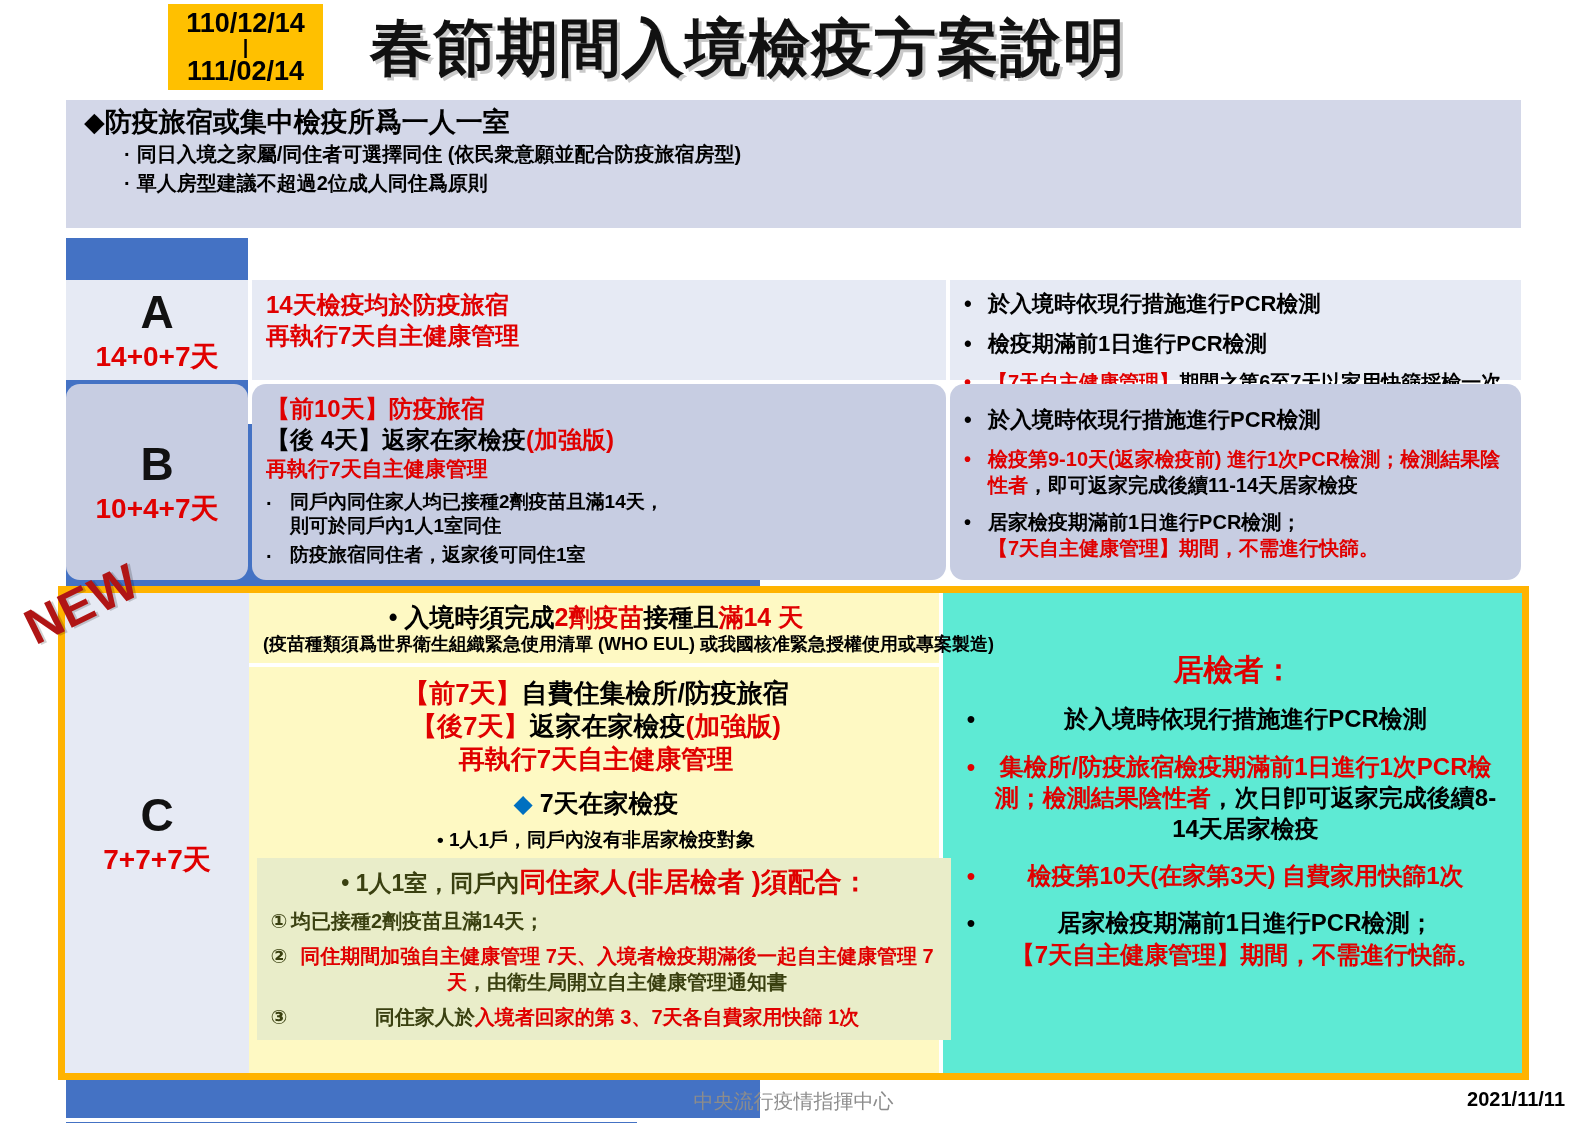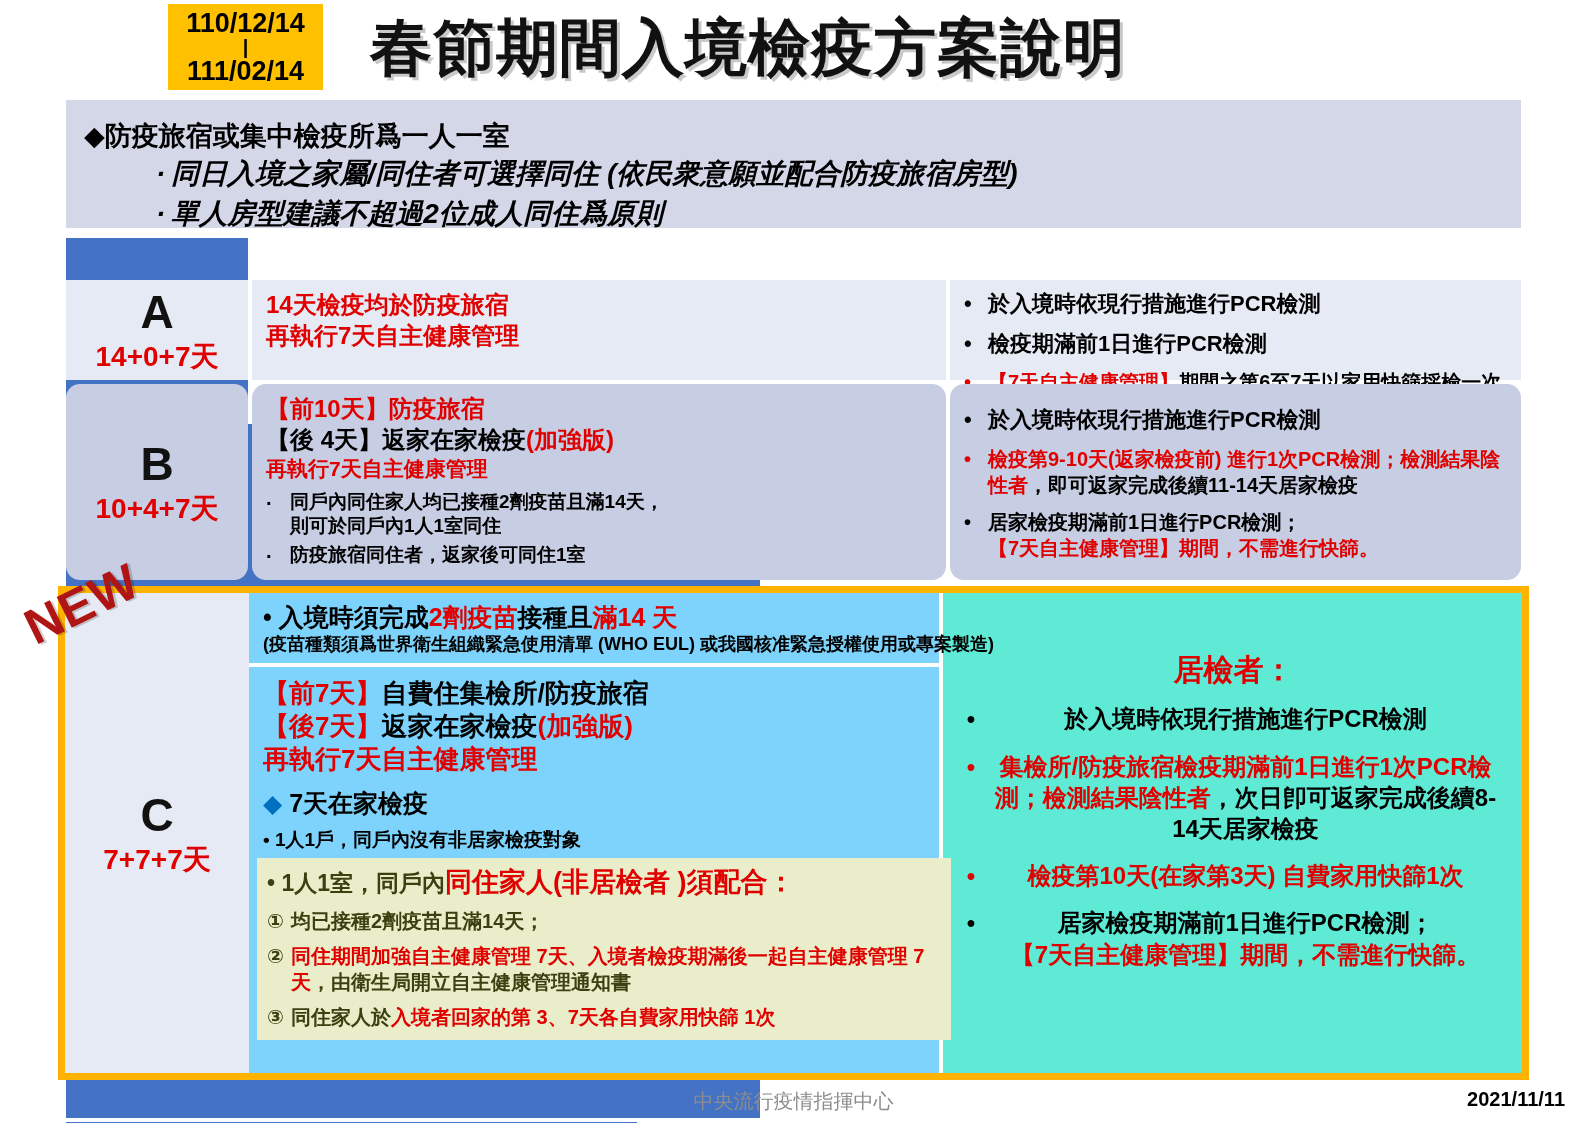--- a/index.html
+++ b/index.html
@@ -27,24 +27,24 @@
     font-size:62px;font-weight:bold;letter-spacing:1px;
     color:#111;
     text-shadow:3px 3px 0 #c9c9c9;
     white-space:nowrap;
   }
 
   
   .notice{
     position:absolute;left:66px;top:100px;width:1455px;height:128px;
     background:#D3D7E8;
-    box-sizing:border-box;padding:20px 18px 0 18px;
+    box-sizing:border-box;padding:6px 18px 0 18px;
   }
   .notice-main{font-size:27px;font-weight:bold;line-height:1.25;}
-  .notice-sub{font-size:28px;font-weight:bold;margin-left:72px;line-height:1.45;font-style:italic;}
+  .notice-sub{font-size:20px;font-weight:bold;margin-left:40px;line-height:1.45;}
   .notice-sub .dot{margin-right:6px;}
 
   
   .table{position:absolute;left:66px;top:238px;width:1455px;}
   .thead{display:flex;gap:4px;height:38px;flex-direction:column;}
   .th{
     background:#4472C4;color:#fff;font-size:24px;font-weight:bold;
     display:flex;align-items:center;justify-content:center;
   }
   .col-a{width:182px;flex:0 0 182px;}
@@ -78,21 +78,21 @@
   .bul-sm{font-size:20px;}
 
   
   .rowC-wrap{
     position:absolute;left:58px;top:586px;width:1471px;height:494px;
     border:7px solid #FFB300;box-sizing:border-box;background:#E6EAF4;
   }
   .rowC-inner{position:absolute;left:0;top:0;right:0;bottom:0;display:flex;}
   .c-plan{width:184px;flex:0 0 184px;display:flex;flex-direction:column;
     align-items:center;justify-content:center;background:#E6EAF4;}
-  .c-mid{width:690px;flex:0 0 690px;background:#7dd3fc;position:relative;}
+  .c-mid{width:690px;flex:0 0 690px;background:#fef9c3;position:relative;text-align:center;}
   .c-right{flex:1;background:#5eead4;padding:58px 14px 0 16px;box-sizing:border-box;border-left:4px solid #fff;text-align:center;}
 
   .c-vax{padding:8px 10px 6px 14px;border-bottom:4px solid #fff;}
   .c-body{padding:10px 10px 0 14px;}
 
   .olive{
     background:#E9EDC9;margin:6px 0 0 -6px;padding:8px 8px 10px 10px;
     box-sizing:border-box;width:694px;
   }
   .olive-txt{color:#3A4010;}

